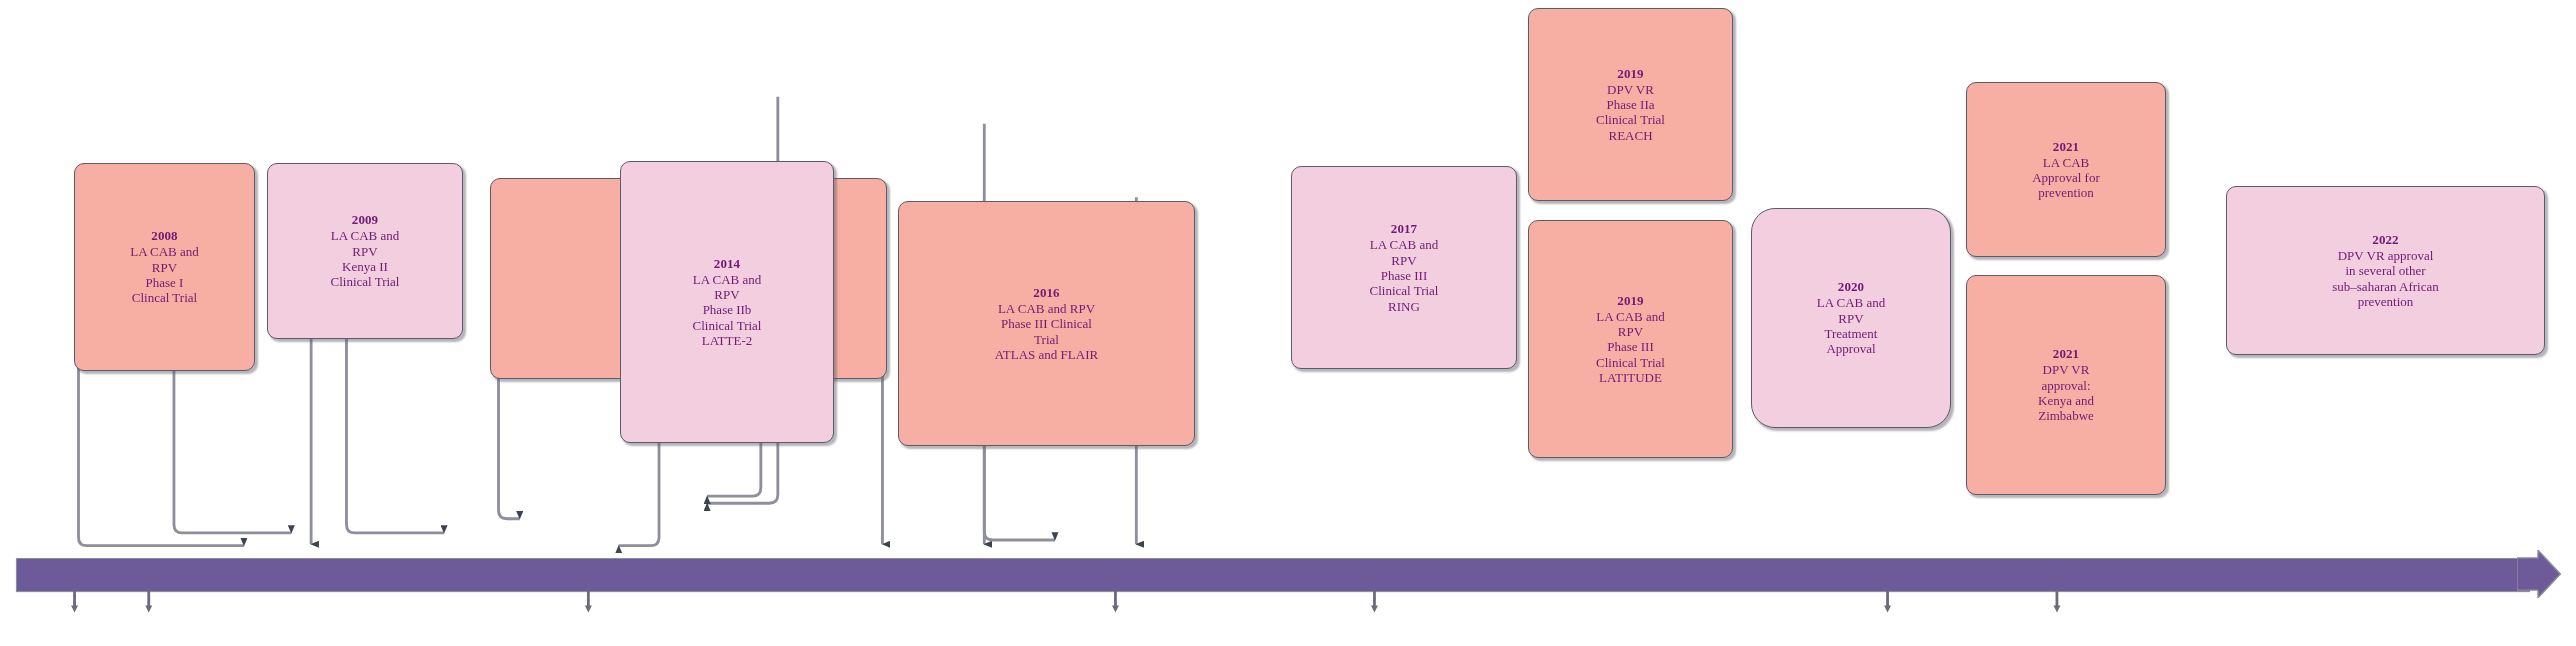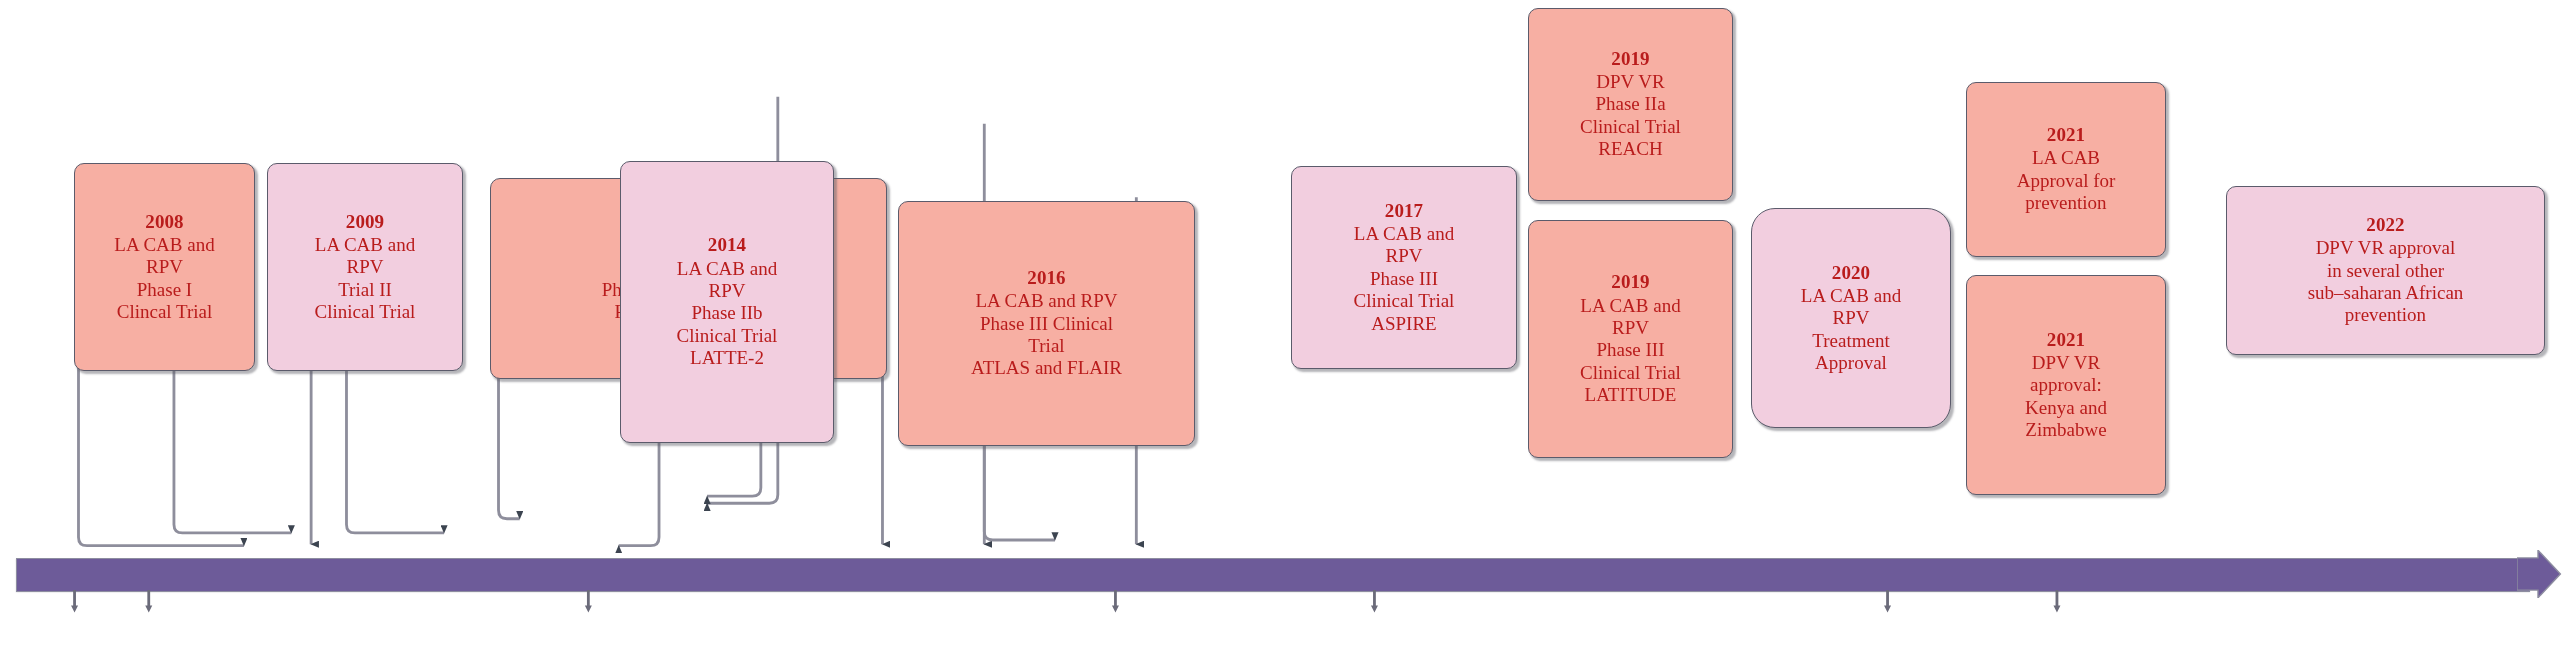--- a/index.html
+++ b/index.html
@@ -29,23 +29,23 @@
     position: absolute;
     box-sizing: border-box;
     border: 1.4px solid #5b5b6b;
     border-radius: 10px;
     box-shadow: 2.1px 2.1px 2.1px rgba(90,90,100,0.45);
     display: flex;
     flex-direction: column;
     align-items: center;
     justify-content: center;
     text-align: center;
-    color: #b91c1c;
+    color: #701a75;
     line-height: 1.18;
-    font-size: 19px;
+    font-size: 13px;
     padding: 4.2px 5.7px;
   }
   .node .yr {
     font-weight: bold;
     letter-spacing: 0.1px;
     margin-bottom: 0.7px;
   }
   .node .ln { white-space: nowrap; }
   .timeline-bar {
     position: absolute;
@@ -111,25 +111,25 @@
   </svg>
 
   <div id="nodes">
       <div class="node" style="left: 74px; top: 163px; width: 181px; height: 208px; background: rgb(247, 175, 163);">
         <div class="yr">2008</div>
         <div class="ln">LA CAB and</div>
         <div class="ln">RPV</div>
         <div class="ln">Phase I</div>
         <div class="ln">Clincal Trial</div>
       </div>
-      <div class="node" style="left: 267px; top: 163px; width: 196px; height: 208px; background: rgb(242, 206, 223);">
+      <div class="node" style="left: 267px; top: 163px; width: 196px; height: 176px; background: rgb(242, 206, 223);">
         <div class="yr">2009</div>
         <div class="ln">LA CAB and</div>
         <div class="ln">RPV</div>
-        <div class="ln">Trial II</div>
+        <div class="ln">Kenya II</div>
         <div class="ln">Clinical Trial</div>
       </div>
       <div class="node" style="left: 490px; top: 178px; width: 397px; height: 201px; background: rgb(247, 175, 163);">
         <div class="yr">2012</div>
         <div class="ln">DPV VR</div>
         <div class="ln">Phase III Clinical Trial</div>
         <div class="ln">RING and ASPIRE</div>
       </div>
       <div class="node" style="left: 620px; top: 161px; width: 214px; height: 282px; background: rgb(242, 206, 223);">
         <div class="yr">2014</div>
@@ -145,21 +145,21 @@
         <div class="ln">Phase III Clinical</div>
         <div class="ln">Trial</div>
         <div class="ln">ATLAS and FLAIR</div>
       </div>
       <div class="node" style="left: 1270px; top: 166px; width: 226px; height: 203px; background: rgb(242, 206, 223); margin-left: 21px;">
         <div class="yr">2017</div>
         <div class="ln">LA CAB and</div>
         <div class="ln">RPV</div>
         <div class="ln">Phase III</div>
         <div class="ln">Clinical Trial</div>
-        <div class="ln">ASPIRE</div>
+        <div class="ln">RING</div>
       </div>
       <div class="node" style="left: 1528px; top: 7.8px; width: 205px; height: 193px; background: rgb(247, 175, 163);">
         <div class="yr">2019</div>
         <div class="ln">DPV VR</div>
         <div class="ln">Phase IIa</div>
         <div class="ln">Clinical Trial</div>
         <div class="ln">REACH</div>
       </div>
       <div class="node" style="left: 1528px; top: 220px; width: 205px; height: 238px; background: rgb(247, 175, 163);">
         <div class="yr">2019</div>

